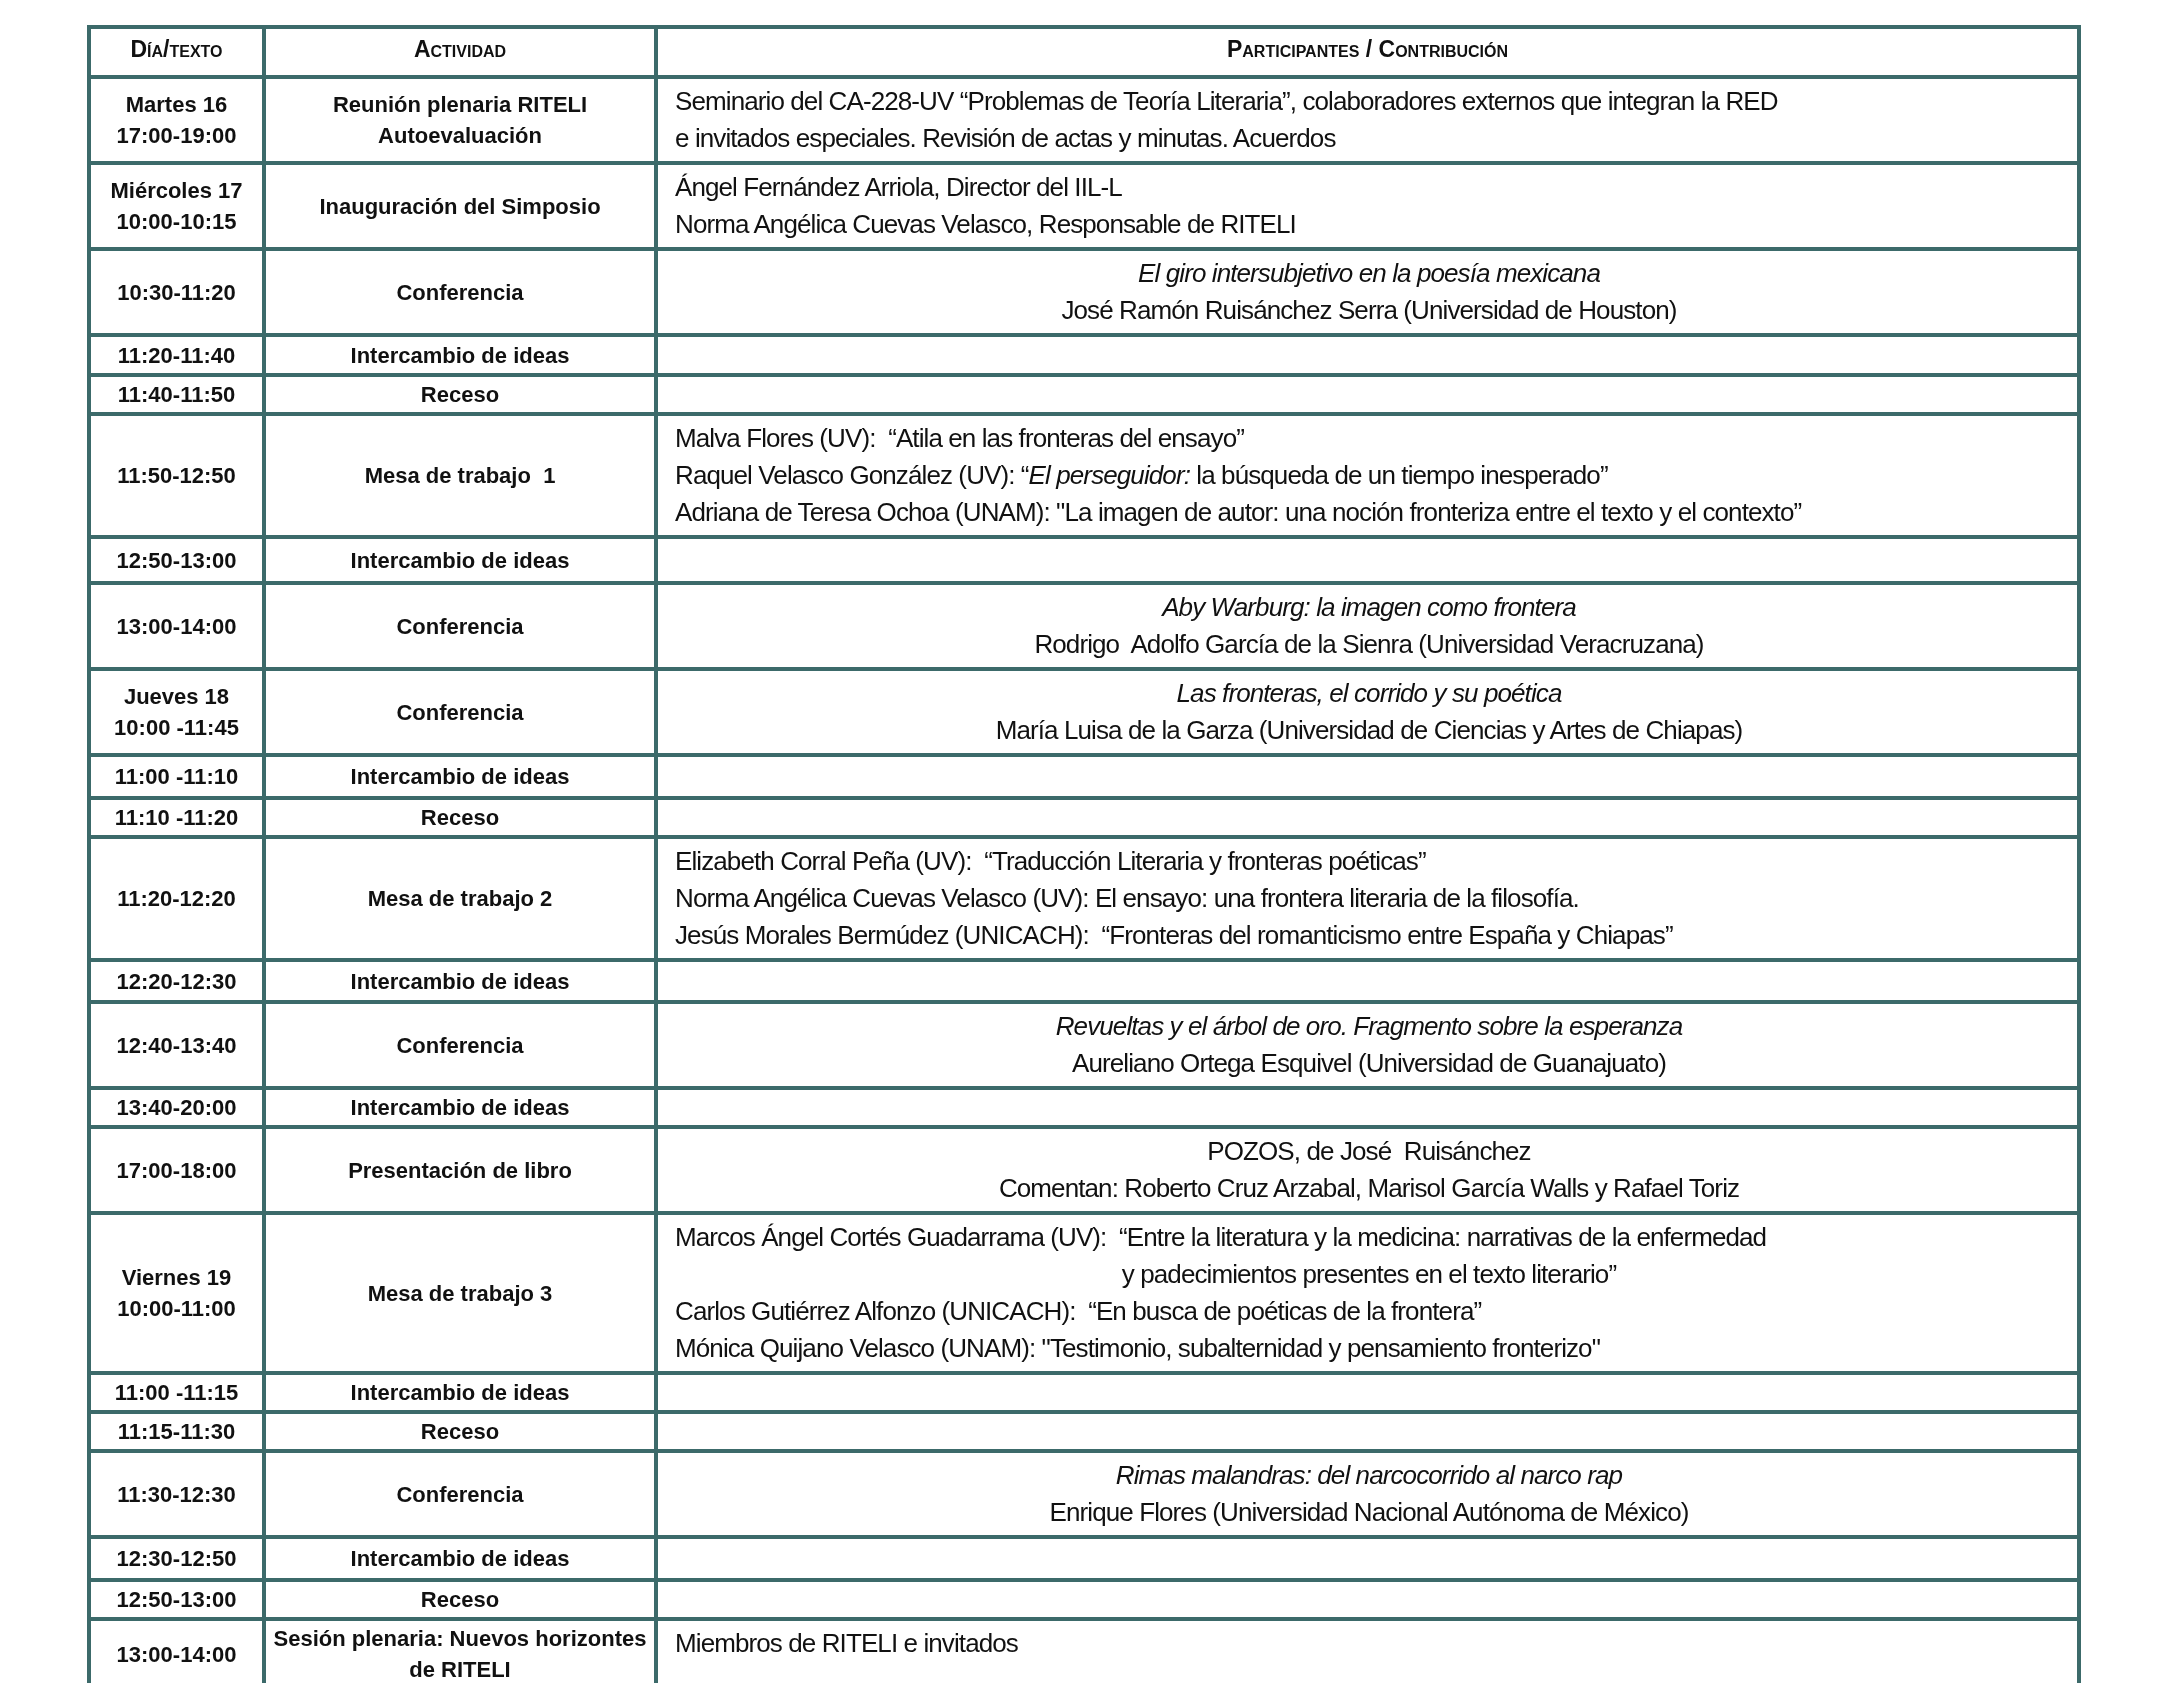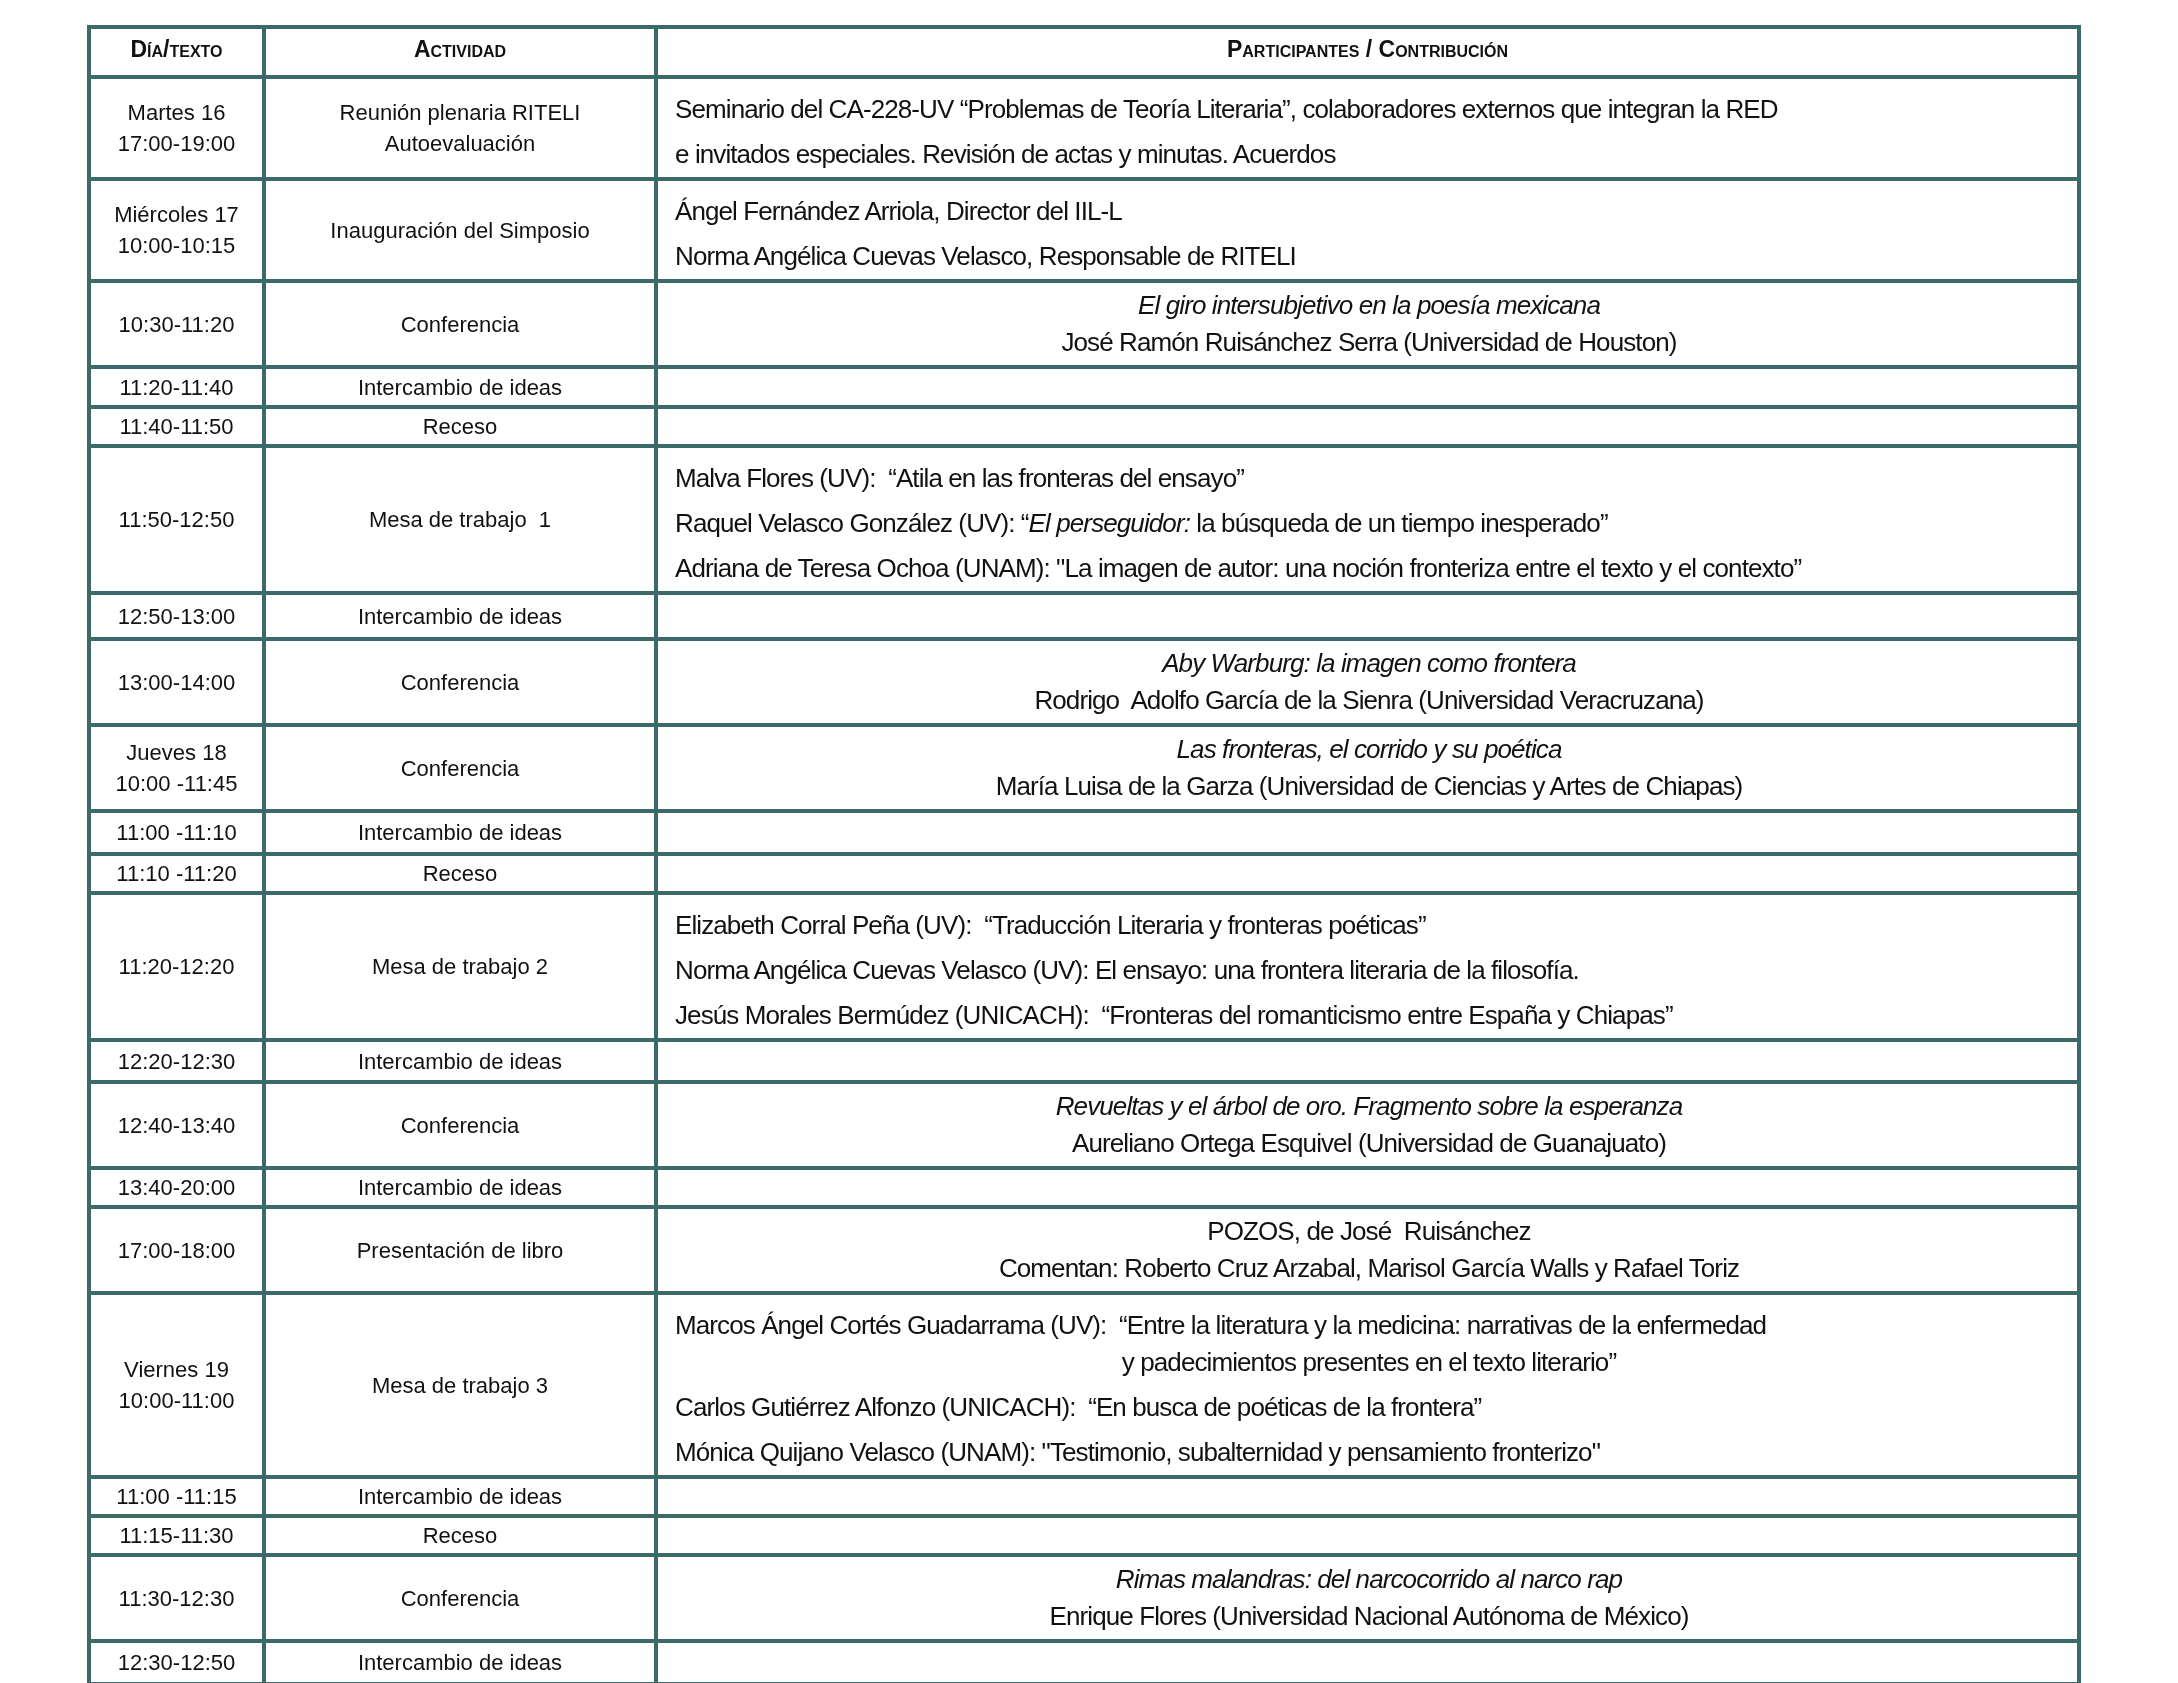--- a/index.html
+++ b/index.html
@@ -22,23 +22,23 @@
   td.time,td.act{
     font-size:22px;line-height:31px;text-align:center;vertical-align:middle;
     padding:2px 6px;white-space:pre-wrap;
   }
   td.part{
     font-size:26px;line-height:37px;letter-spacing:-0.9px;
     vertical-align:top;padding:4px 14px 4px 17px;
   }
   .ln{white-space:pre-wrap;}
   .ln.c{text-align:center;}
-  .ln.l{text-align:left;margin-top:8px;}
+  .ln.l{text-align:left;}
   .it{font-style:italic;}
-  .cellline{white-space:pre-wrap;}
+  .cellline{white-space:pre-wrap;font-weight:bold;}
 </style>
 </head>
 <body>
 
 <table class="sched">
   <colgroup>
     <col class="c1">
       <col class="c2">
       <col class="c3">
   </colgroup>

